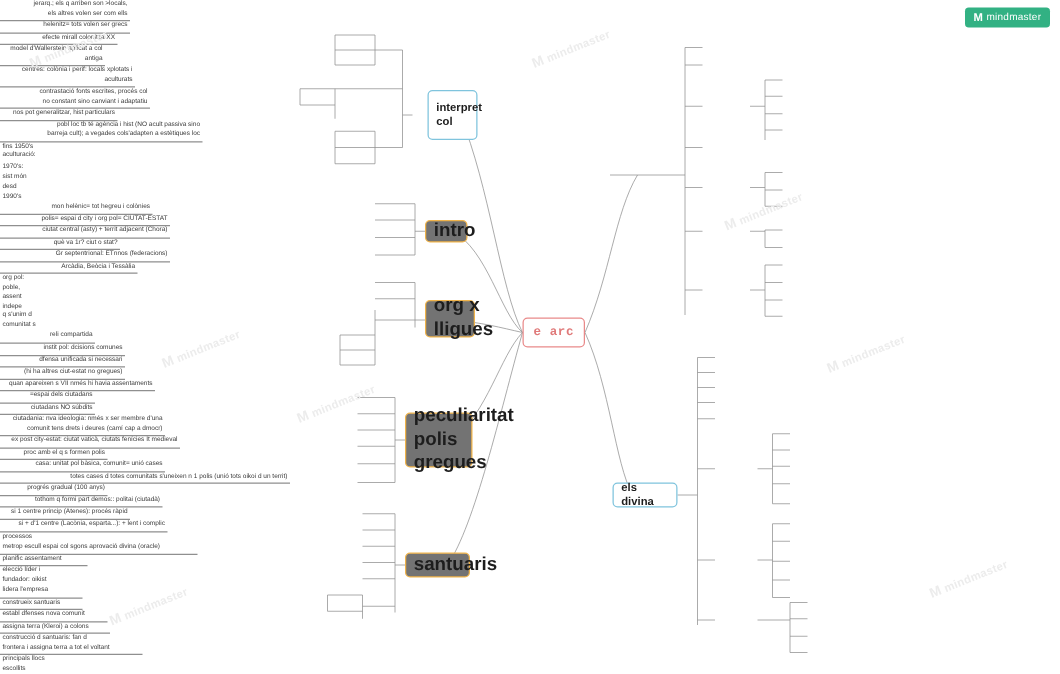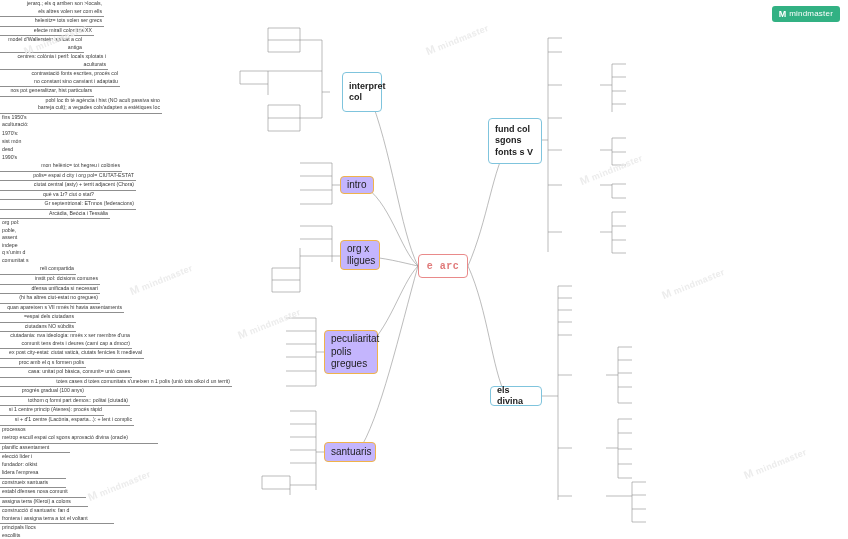--- a/index.html
+++ b/index.html
@@ -42,22 +42,22 @@
   }
 
   
   .main-blue{
     border:1px solid #7fc4dd;border-radius:4px;background:#fff;
     color:#1d1d1d;font-size:9px;font-weight:bold;line-height:1.25;
     display:flex;align-items:center;padding:3px 6px;
   }
   
   .main-orange{
-    border:1px solid #f0b34a;border-radius:4px;background:#c4b5fd;
-    color:#1d1d1d;font-size:10px;font-weight:normal;line-height:1.25;
+    border:1px solid #f0b34a;border-radius:4px;background:#737373;
+    color:#1d1d1d;font-size:15px;font-weight:bold;line-height:1.25;
     display:flex;align-items:center;padding:3px 6px;
   }
 
   
   .leaf{
     font-size:5.2px;color:#3a3a3a;line-height:1.45;
     white-space:pre-line;padding:0 2px 1px 2px;
     border-bottom:0.5px solid #8f8f8f;
   }
   .leaf.r{text-align:right;}
@@ -223,21 +223,20 @@
   <div class="node main-blue" style="left:330px;top:72px;width:40px;height:40px;margin-left:12px;">interpret col</div>
 
   <div class="node main-orange" style="left:340px;top:176px;width:34px;height:18px;">intro</div>
 
   <div class="node main-orange" style="left:340px;top:240px;width:40px;height:30px;">org x lligues</div>
 
   <div class="node main-orange" style="left:324px;top:330px;width:54px;height:44px;">peculiaritat polis gregues</div>
 
   <div class="node main-orange" style="left:324px;top:442px;width:52px;height:20px;">santuaris</div>
 
-  <div class="node main-blue" style="left:488px;top:118px;width:54px;height:46px;">fund col sgons fonts s V</div>
 
   <div class="node main-blue" style="left:490px;top:386px;width:52px;height:20px;">els divina</div>
 
   <div class="leaf r" style="left:168px;top:20px;width:100px;">jerarq.; els q arriben son &gt;locals,
 els altres volen ser com ells</div>
   <div class="leaf r" style="left:168px;top:44px;width:100px;">helenitz= tots volen ser grecs</div>
   <div class="leaf r" style="left:178px;top:57px;width:90px;">efecte mirall colonitza XX</div>
   <div class="leaf r" style="left:160px;top:64px;width:80px;">model d'Wallerstein aplicat a col antiga</div>
   <div class="leaf r" style="left:136px;top:77px;width:104px;">centres: colònia i perif: locals xplotats i aculturats</div>
   <div class="leaf r" style="left:152px;top:96px;width:116px;">contrastació fonts escrites, procés col

